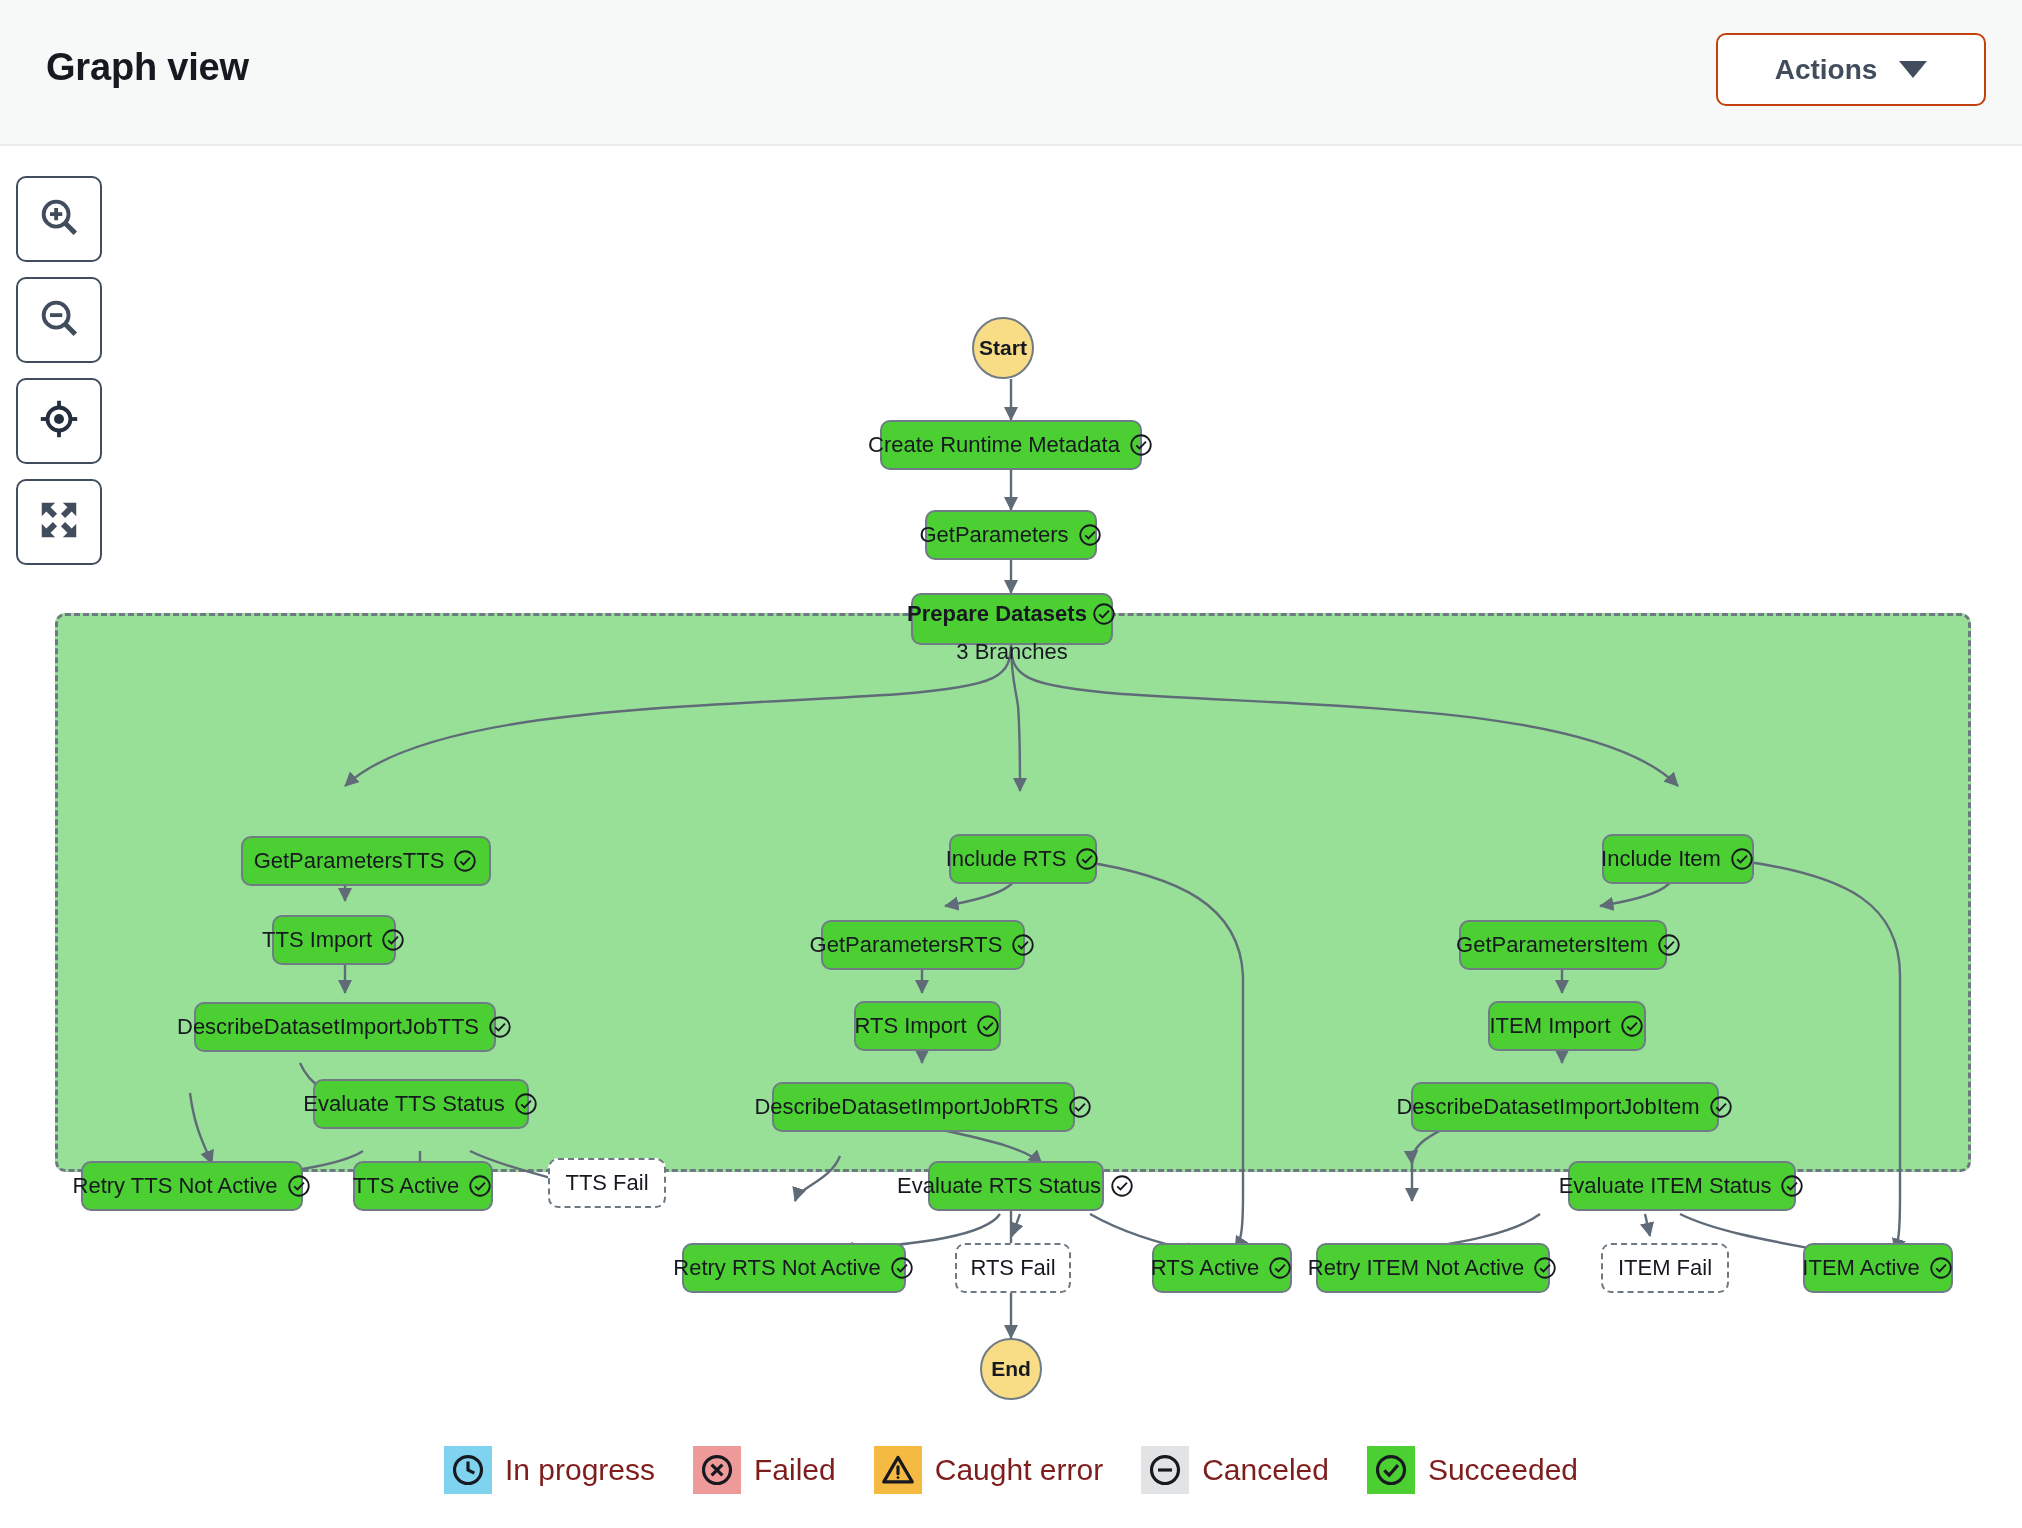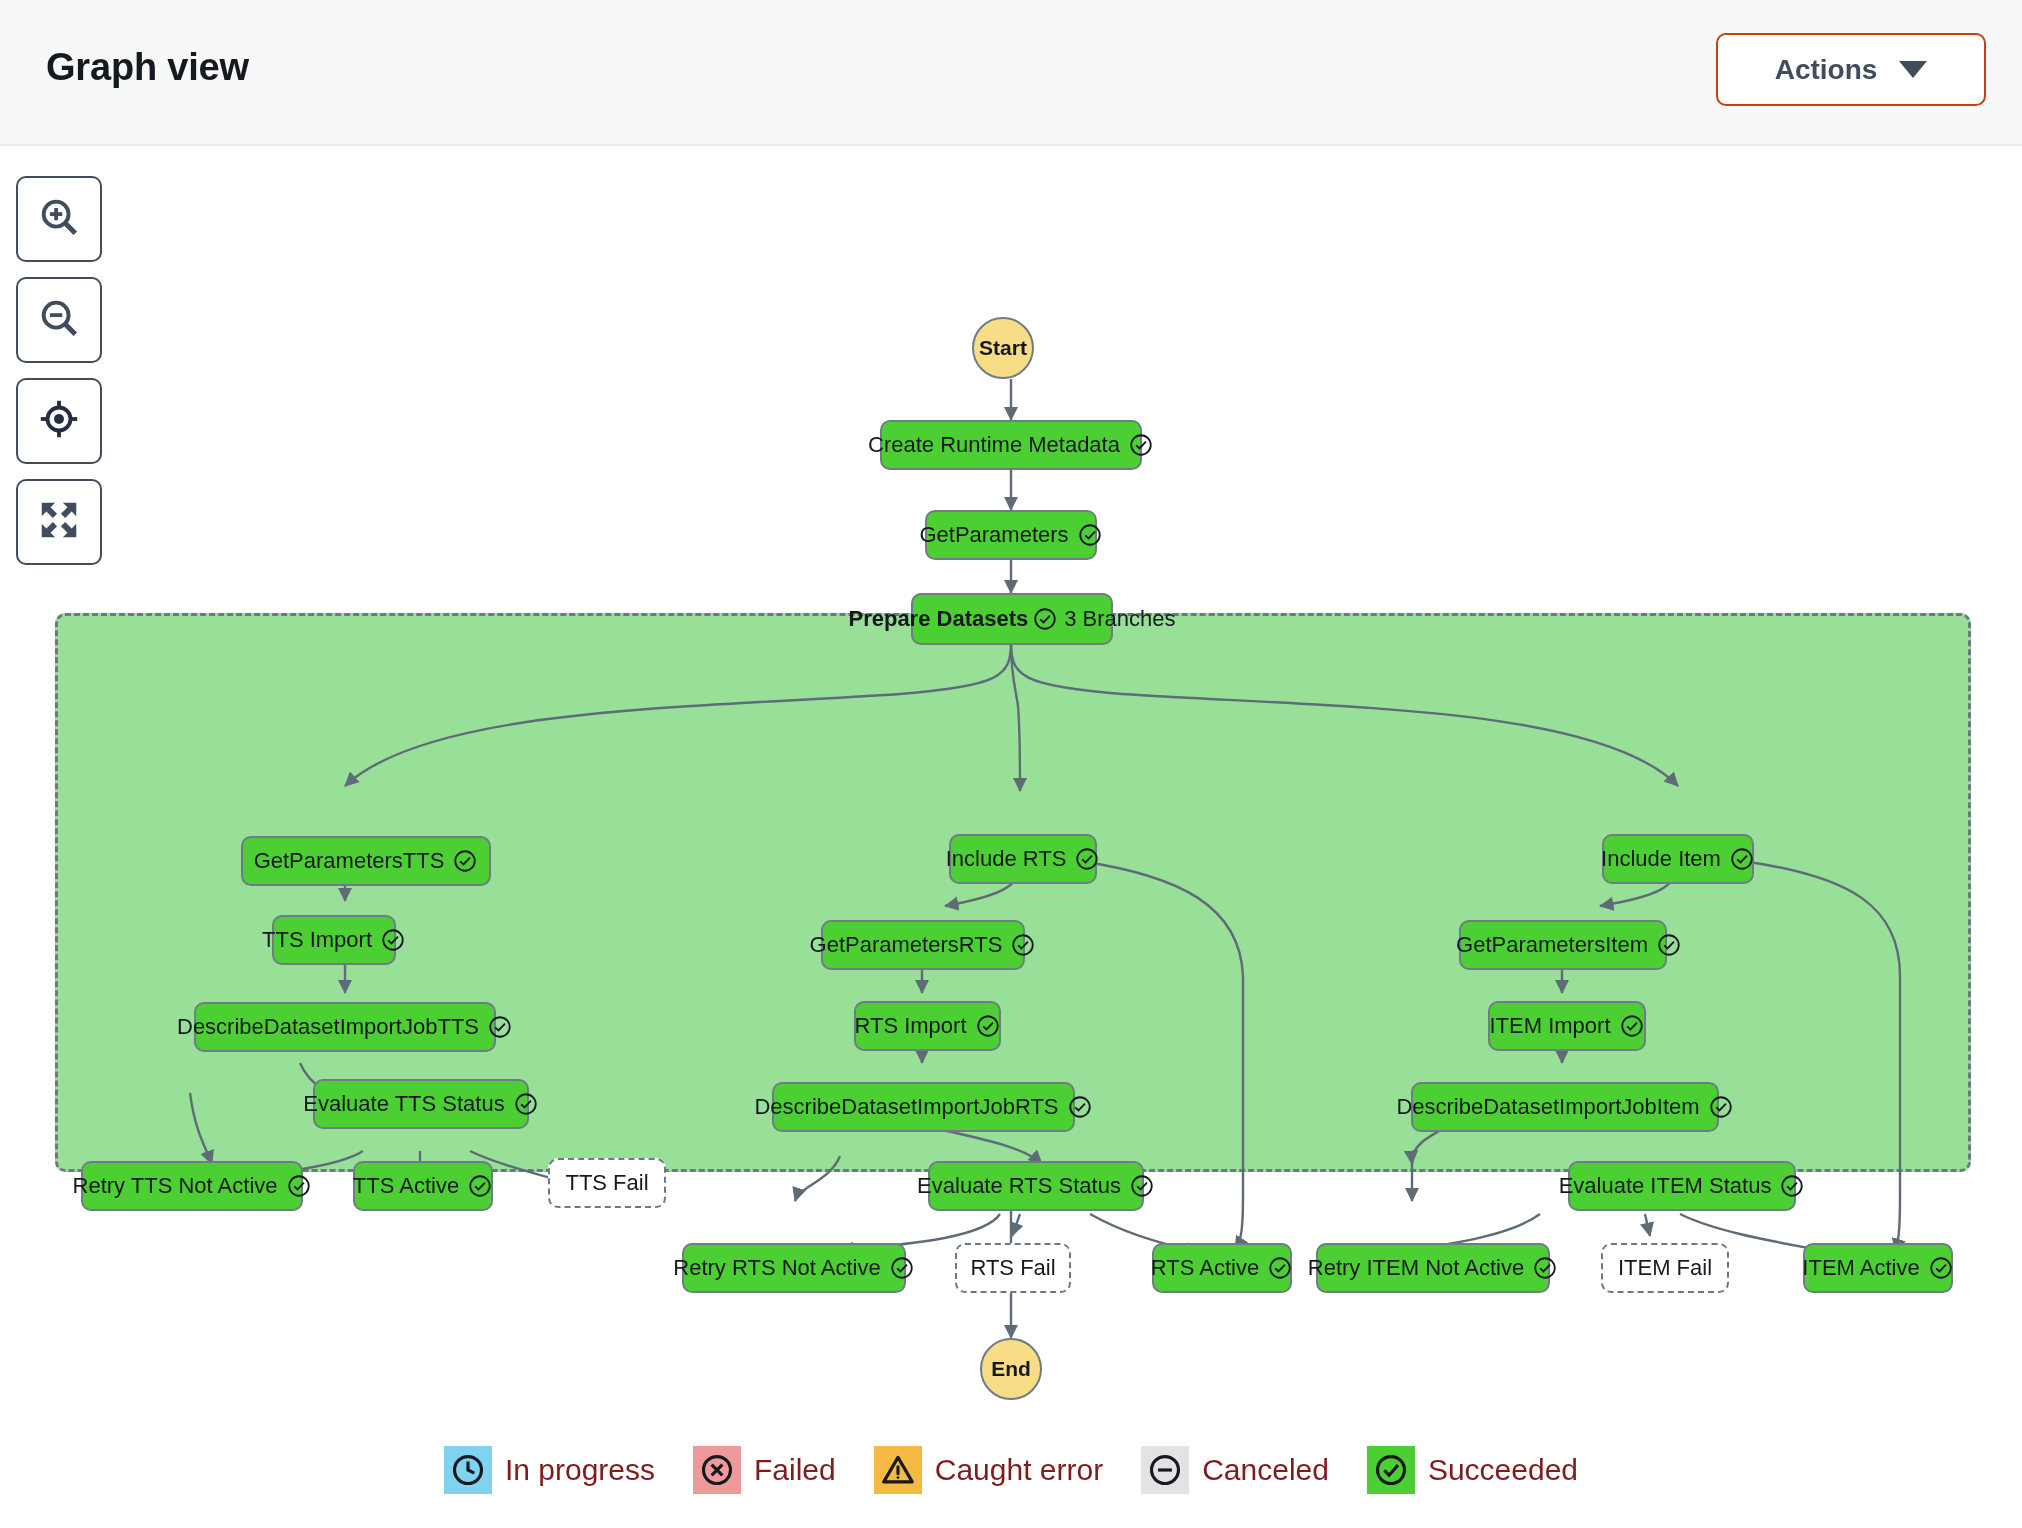--- a/index.html
+++ b/index.html
@@ -136,23 +136,23 @@
     background: #ffffff;
     border: 2px dashed #6d7880;
   }
   .node .label { margin-right: 8px; }
   .node .status-ico {
     width: 26px; height: 26px;
     flex: 0 0 26px;
     display: inline-block;
   }
   .node.two-line {
-    flex-direction: row;
-    justify-content: center;
-    gap: 6px;
+    flex-direction: column;
+    justify-content: flex-start;
+    gap: 12px;
     padding: 6px 14px;
   }
   .node .line1 {
     font-weight: bold;
     display: flex;
     align-items: center;
     gap: 4px;
   }
   .node .line2 { font-weight: normal; }
 
@@ -444,21 +444,21 @@
   <div class="node succeeded" style="left:772px; top:936px; width:303px; height:50px;">
     <span class="label">DescribeDatasetImportJobRTS</span>
     <span class="status-ico">
       <svg width="26" height="26" viewBox="0 0 24 24" fill="none" stroke="#16191f" stroke-width="1.7">
         <circle cx="12" cy="12" r="9"></circle>
           <path d="M7.6 12.3 L10.6 15.2 L16.6 8.8"></path>
       </svg>
     </span>
   </div>
 
-  <div class="node succeeded" style="left:928px; top:1015px; width:216px; height:50px;">
+  <div class="node succeeded" style="left:928px; top:1015px; width:176px; height:50px;">
     <span class="label">Evaluate RTS Status</span>
     <span class="status-ico">
       <svg width="26" height="26" viewBox="0 0 24 24" fill="none" stroke="#16191f" stroke-width="1.7">
         <circle cx="12" cy="12" r="9"></circle>
           <path d="M7.6 12.3 L10.6 15.2 L16.6 8.8"></path>
       </svg>
     </span>
   </div>
 
   <div class="node succeeded" style="left:682px; top:1097px; width:224px; height:50px;">

